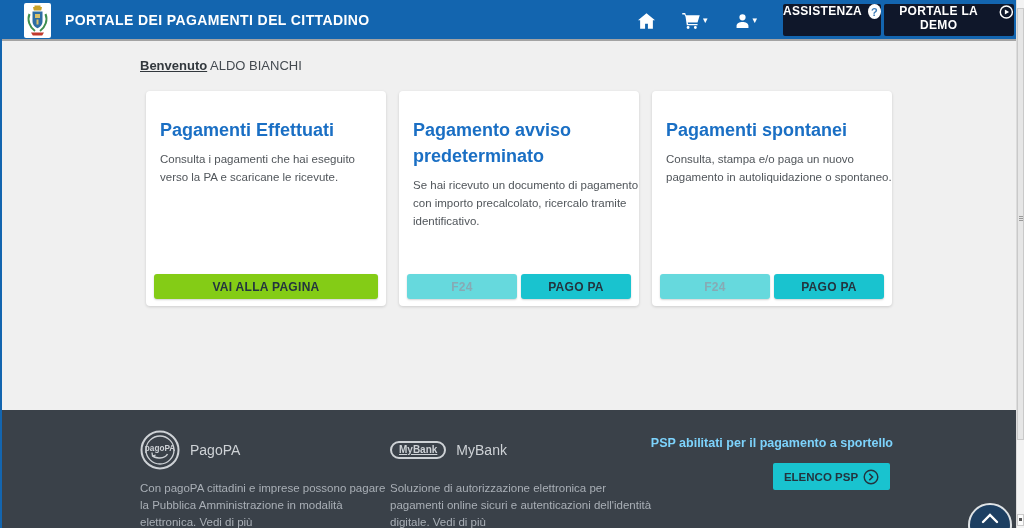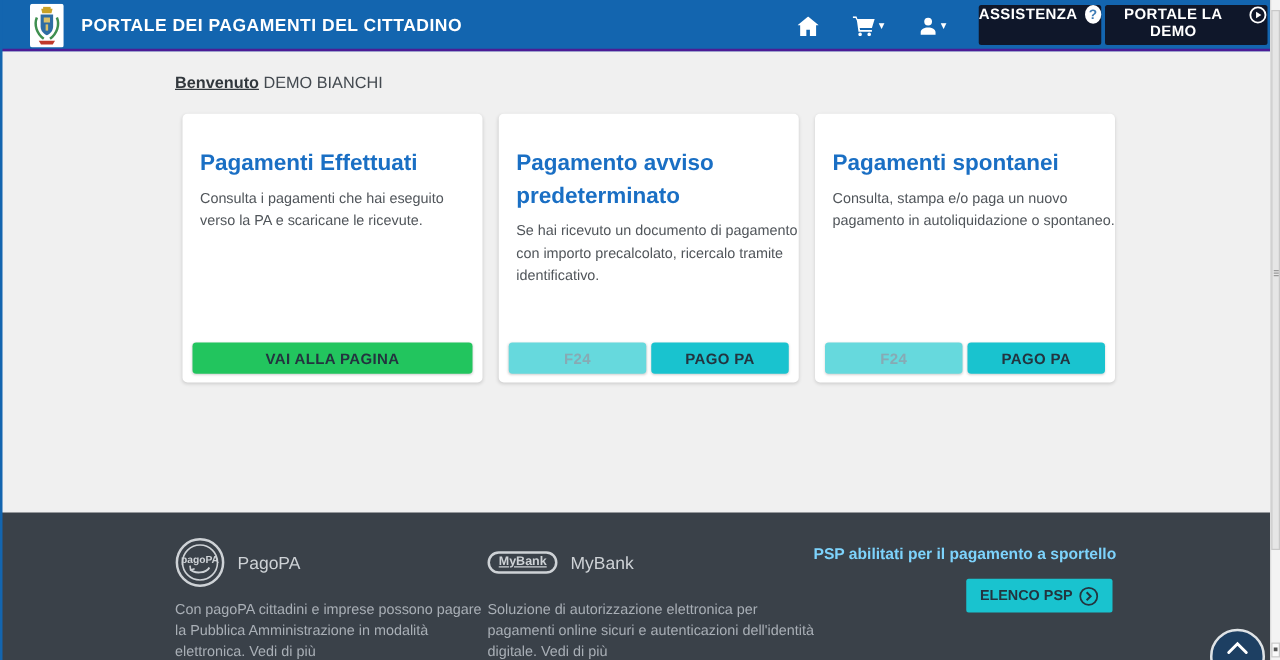--- a/index.html
+++ b/index.html
@@ -5,21 +5,21 @@
   * { margin:0; padding:0; box-sizing:border-box; }
   html,body { width:1024px; height:528px; overflow:hidden; }
   body { font-family:"Liberation Sans", sans-serif; background:#f0f0f0; }
   #app { position:relative; width:1024px; height:528px; background:#f0f0f0; overflow:hidden; }
 
   
   .win-border { position:absolute; left:0; top:0; bottom:0; width:2px; background:#1365af; z-index:50; }
 
   
   .header { position:absolute; left:0; top:0; width:1016px; height:41px;
-            background:#1365af; border-bottom:2px solid #4c1d95;
+            background:#1365af; border-bottom:2px solid #a3a3a3;
             display:flex; align-items:center; z-index:10; }
   .brand { display:flex; align-items:center; margin-left:24px; }
   .crest { width:27px; height:35px; margin-top:1px; }
   .header-title { color:#ffffff; font-size:14px; font-weight:600; letter-spacing:.4px; margin-left:14px; white-space:nowrap; }
   .nav-icons { position:absolute; left:638px; top:0; height:41px; display:flex; align-items:center; gap:27px; }
   .nav-icon-btn { display:flex; align-items:center; gap:3px; cursor:pointer; background:none; border:none; }
   .nav-icon-btn svg { display:block; }
   .caret { color:#ffffff; font-size:9px; line-height:1; }
   .hdr-btn { position:absolute; top:4px; height:32px; background:#0f172a; border:none; border-radius:2px;
              color:#ffffff; font-size:12px; font-weight:600; letter-spacing:.3px;
@@ -34,21 +34,21 @@
   .welcome b { color:#32383d;text-decoration:underline; }
   .cards { position:absolute; left:146px; top:91px; display:flex; gap:13px; }
   .card { position:relative; width:240px; height:215px; background:#ffffff; border-radius:4px;
           box-shadow:0 1px 3px rgba(0,0,0,.15); padding:26px 0 0 14px; }
   .card-title { color:#1a6fc4; font-size:18px; font-weight:bold; line-height:1.45; margin-bottom:8px; }
   .card-desc { color:#50555a; font-size:11.5px; line-height:1.55; }
   .card-buttons { position:absolute; left:8px; right:8px; bottom:7px; display:flex; gap:4px; }
   .cbtn { flex:1; height:25px; border:none; border-radius:3px; font-family:inherit;
           font-size:12px; font-weight:bold; letter-spacing:.3px; cursor:pointer;
           box-shadow:0 1px 2px rgba(0,0,0,.18); }
-  .cbtn-light { background:#22c55e; color:#23343f; }
+  .cbtn-light { background:#84cc16; color:#23343f; }
   .cbtn-f24 { background:#66d9dd; color:#87aab4; }
   .cbtn-strong { background:#19c3cf; color:#23343f; }
 
   
   .footer { position:absolute; left:0; top:410px; width:1016px; height:118px; background:#3a4149;text-decoration:underline; }
   .fcol { position:absolute; top:18px; }
   .fcol1 { left:140px; width:255px; }
   .fcol2 { left:390px; width:268px; }
   .fcol3 { left:628px; width:265px; text-align:right; }
   .logo-row { display:flex; align-items:center; height:44px; gap:10px; }
@@ -124,21 +124,21 @@
       <span>PORTALE LA DEMO</span>
       <svg width="16" height="16" viewBox="0 0 16 16">
         <circle cx="8" cy="8" r="6.6" fill="none" stroke="#ffffff" stroke-width="1.6"></circle>
         <path d="M6.4 5.2v5.6L11 8z" fill="#ffffff"></path>
       </svg>
     </button>
   </div>
 
   <div class="welcome">
     <b>Benvenuto</b>
-    <span>DEMO BIANCHI</span>
+    <span>ALDO BIANCHI</span>
   </div>
 
   <div class="cards">
 
     <div class="card">
       <div class="card-title">Pagamenti Effettuati</div>
       <div class="card-desc">Consulta i pagamenti che hai eseguito verso la PA e scaricane le ricevute.</div>
       <div class="card-buttons">
         <button class="cbtn cbtn-light">VAI ALLA PAGINA</button>
       </div>

